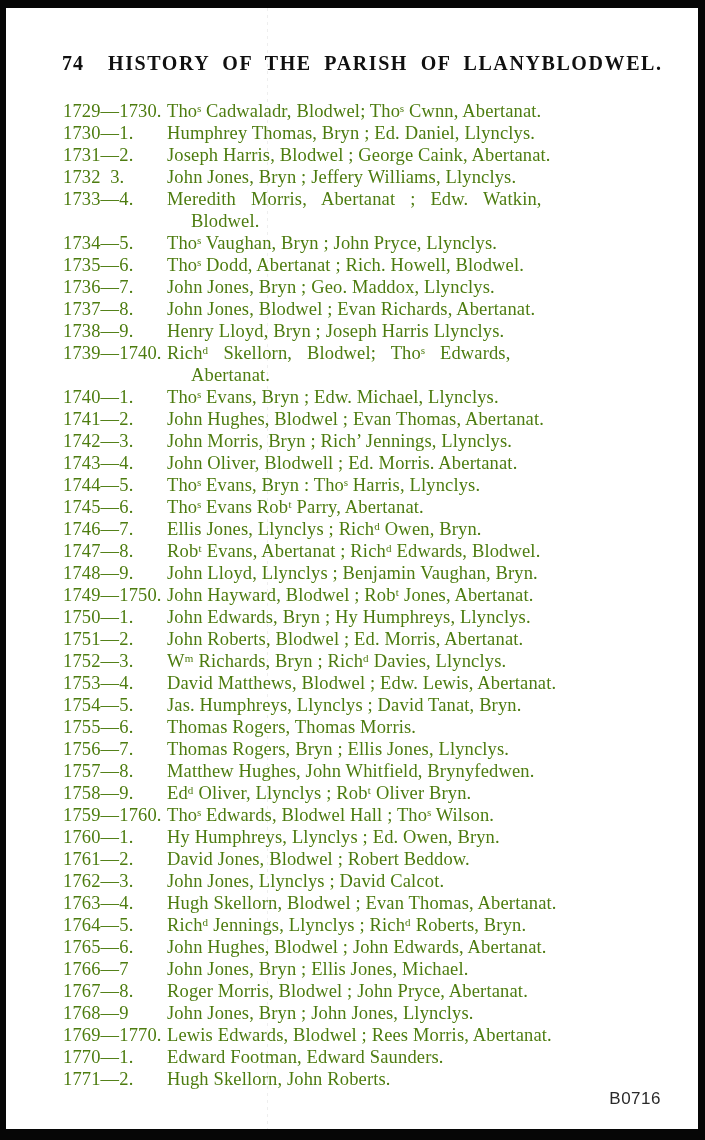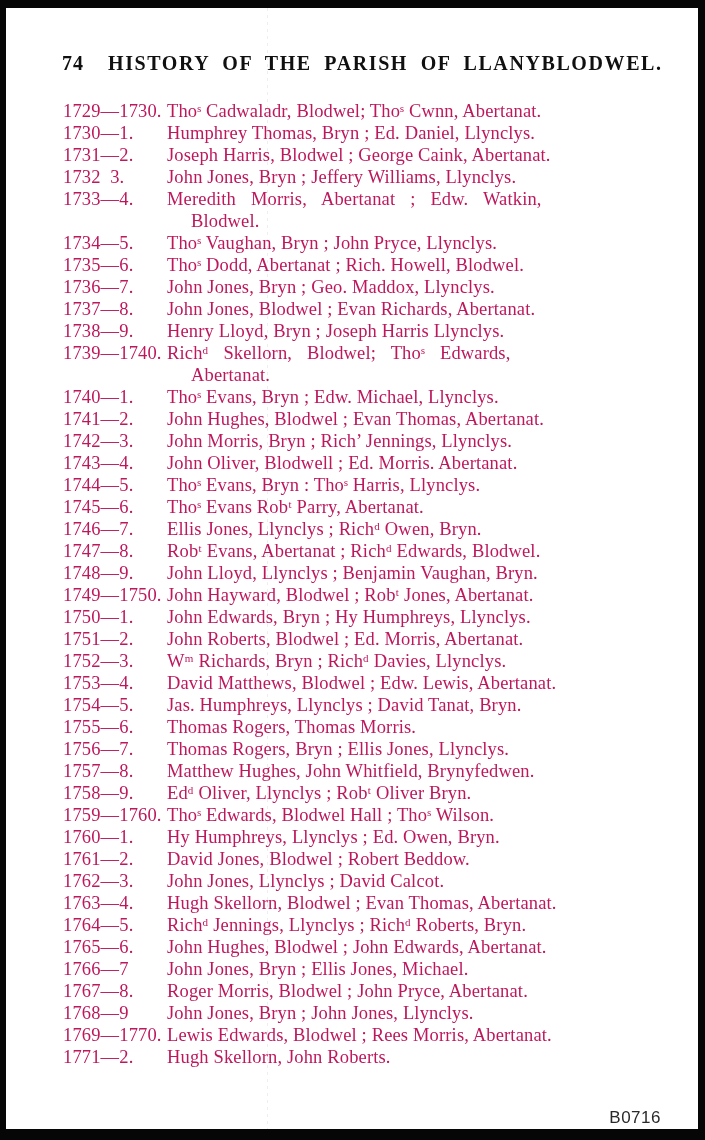--- a/index.html
+++ b/index.html
@@ -38,40 +38,40 @@
   .page-title {
     font-size: 20px;
     font-weight: bold;
     margin: 0;
     letter-spacing: 1.6px;
     word-spacing: 6px;
     white-space: nowrap;
   }
   .register {
     margin: 25px 38px 0 57px;
-    color: #be185d;
+    color: #4d7c0f;
     font-size: 18.5px;
     letter-spacing: 0.15px;
   }
   .row { display: flex; line-height: 22px; }
   .years {
     white-space: pre;
     min-width: 104px;
     flex-shrink: 0;
   }
   .names { flex: 1; }
   .names.spread { word-spacing: 0.55em; }
   .wrapline {
     display: block;
     margin-left: 24px;
     word-spacing: normal;
   }
   .scan-id {
     position: absolute;
-    right: 37px; bottom: 1px;
+    right: 37px; bottom: 20px;
     font-family: "Liberation Sans", "DejaVu Sans", sans-serif;
     font-size: 17px;
     color: #2a2a2a;
     letter-spacing: 0.5px;
   }
 </style>
 </head>
 <body>
 
 <div class="page">
@@ -281,20 +281,24 @@
   <div class="row">
     <span class="years">1768—9</span>
     <span class="names">John Jones, Bryn ; John Jones, Llynclys.</span>
   </div>
 
   <div class="row">
     <span class="years">1769—1770.</span>
     <span class="names">Lewis Edwards, Blodwel ; Rees Morris, Abertanat.</span>
   </div>
 
+  <div class="row">
+    <span class="years">1770—1.</span>
+    <span class="names">Edward Footman, Edward Saunders.</span>
+  </div>
 
   <div class="row">
     <span class="years">1771—2.</span>
     <span class="names">Hugh Skellorn, John Roberts.</span>
   </div>
 </div>
 
   <div class="scan-id">B0716</div>
 </div>
 

